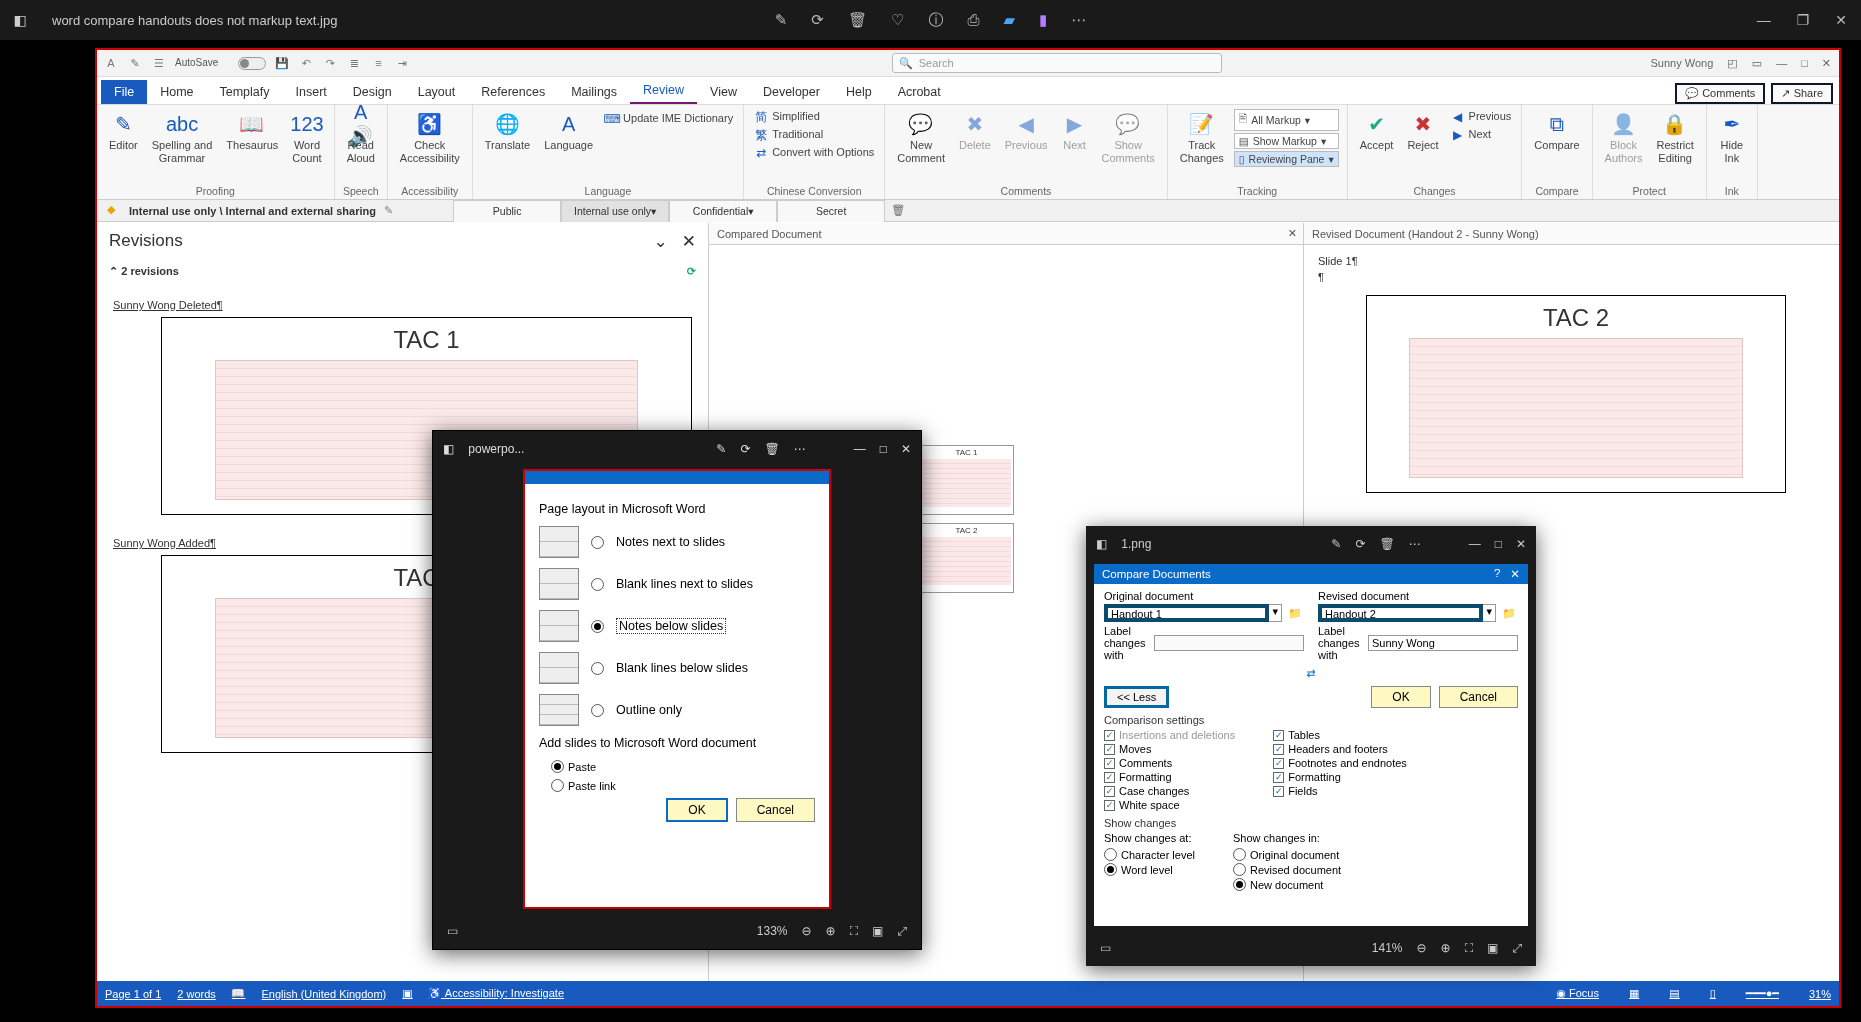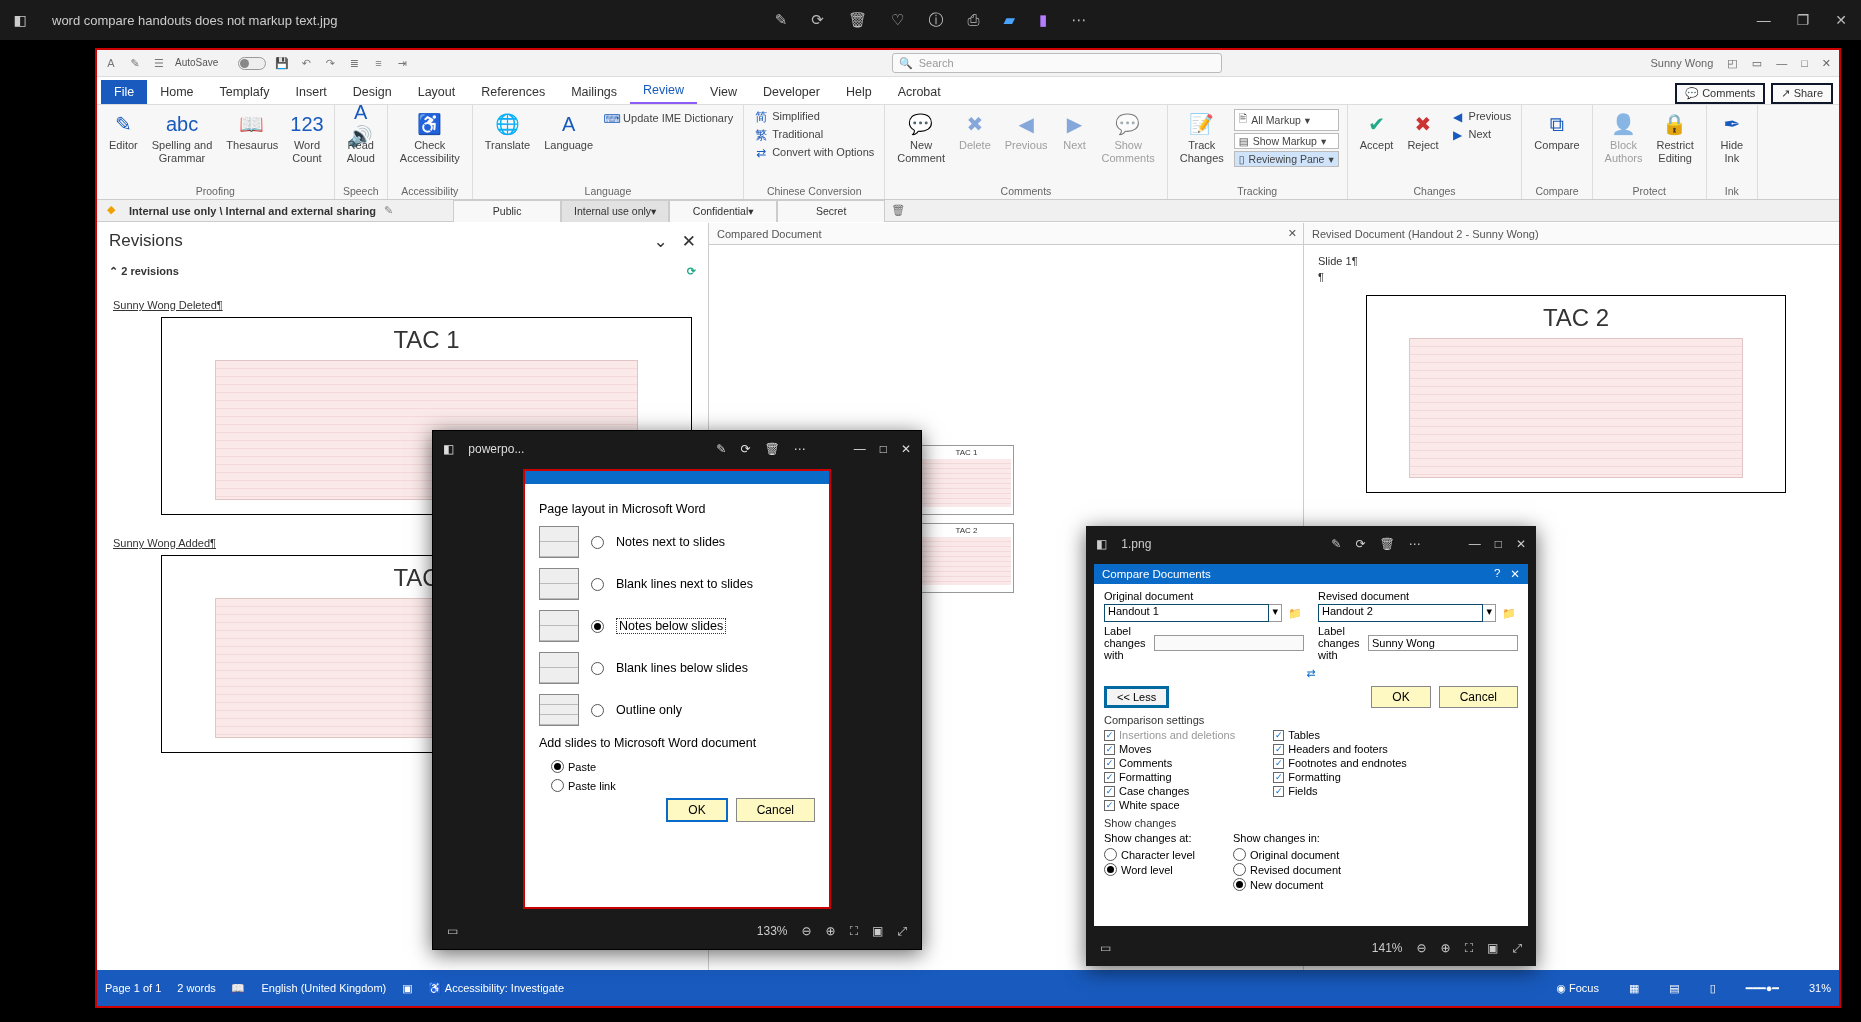--- a/index.html
+++ b/index.html
@@ -20,21 +20,21 @@
 .autosave{display:flex;align-items:flex-start;gap:20px;font-size:10px;}
 .toggle{width:28px;height:13px;border:1px solid #999;border-radius:7px;position:relative;background:#eee;}
 .toggle::after{content:"";position:absolute;left:1px;top:1px;width:9px;height:9px;border-radius:50%;background:#888;}
 .doc-title{position:absolute;left:50%;transform:translateX(-50%);font-size:12px;color:#555;}
 .search-box{position:absolute;left:795px;width:330px;height:20px;border:1px solid #bbb;border-radius:3px;background:#fafafa;display:flex;align-items:center;padding:0 6px;gap:6px;color:#888;}
 .tb-right{margin-left:auto;display:flex;align-items:center;gap:14px;padding-right:8px;color:#666;}
 
 .ribbon-tabs{height:28px;background:#fff;display:flex;align-items:flex-end;font-size:12.5px;color:#333;padding-left:4px;gap:0;border-bottom:1px solid #ddd;}
 .ribbon-tabs .tab{padding:5px 13px;cursor:pointer;}
 .ribbon-tabs .tab.file{background:#185abd;color:#fff;}
-.ribbon-tabs .tab.active{border-bottom:2px solid #8b5cf6;color:#185abd;}
+.ribbon-tabs .tab.active{border-bottom:2px solid #701a75;color:#185abd;}
 .ribbon-tabs .tb-far{margin-left:auto;display:flex;gap:6px;padding-right:6px;}
 .ribbon-tabs .tb-far .btn{border:2px solid #0f172a;padding:2px 8px;font-size:11px;background:#fafafa;}
 
 .ribbon{height:95px;background:#f7f7f7;display:flex;border-bottom:1px solid #ccc;font-size:11px;color:#444;}
 .rgroup{border-right:1px solid #ddd;padding:4px 8px 0;display:flex;flex-direction:column;height:100%;}
 .rgroup .rrow{display:flex;gap:6px;flex:1;align-items:flex-start;}
 .rgroup .rlabel{text-align:center;font-size:10.5px;color:#666;padding:2px 0;}
 .rbtn{display:flex;flex-direction:column;align-items:center;gap:2px;padding:2px 4px;cursor:pointer;text-align:center;line-height:1.2;}
 .rbtn .ic{width:26px;height:26px;display:flex;align-items:center;justify-content:center;font-size:20px;color:#185abd;}
 .rbtn.small{flex-direction:row;gap:4px;font-size:11px;padding:1px 2px;}
@@ -62,21 +62,21 @@
 .tablepink{width:80%;height:140px;margin:0 auto;background:repeating-linear-gradient(#fbe9e9,#fbe9e9 7px,#f3d9d9 7px,#f3d9d9 8px);border:1px solid #e0c5c5;}
 .centercol{flex:1;display:flex;flex-direction:column;border-right:1px solid #ccc;}
 .dochead{height:22px;border-bottom:1px solid #ccc;display:flex;align-items:center;padding:0 8px;font-size:11px;color:#555;background:#fafafa;position:relative;}
 .dochead .x{position:absolute;right:6px;cursor:pointer;}
 .docbody{flex:1;background:#fff;position:relative;overflow:hidden;}
 .rightcol{width:535px;display:flex;flex-direction:column;}
 .rightbody{flex:1;background:#fff;padding:10px 14px;overflow:auto;}
 .slidemark{font-size:11px;margin-bottom:4px;}
 .slidebox2{border:1px solid #000;margin:12px 0 0 48px;padding:8px 0 14px;text-align:center;}
 
-.statusbar{position:absolute;left:0;right:0;bottom:0;height:36px;background:#185abd;color:#fff;display:flex;align-items:center;font-size:11px;padding:0 8px;gap:16px;}
+.statusbar{position:absolute;left:0;right:0;bottom:0;height:25px;background:#185abd;color:#fff;display:flex;align-items:center;font-size:11px;padding:0 8px;gap:16px;text-decoration:underline;}
 .statusbar .sr{margin-left:auto;display:flex;gap:30px;align-items:center;}
 
 .ppwin{position:absolute;left:432px;top:430px;width:490px;height:520px;background:#1a1a1a;border:1px solid #000;box-shadow:0 4px 20px rgba(0,0,0,.6);color:#ddd;}
 .ppwin .pptb{height:36px;display:flex;align-items:center;padding:0 10px;gap:14px;font-size:12px;}
 .ppwin .pptb .grow{flex:1;}
 .ppwin .ppbody{position:absolute;top:38px;left:90px;right:90px;bottom:40px;background:#fff;border:2px solid #c00;overflow:hidden;}
 .dlgblue{height:13px;background:#0a6ac8;}
 .dlginner{padding:10px 14px;color:#000;font-size:12.5px;}
 .dlginner .sec{margin:8px 0 10px;font-size:12.5px;}
 .optrow{display:flex;align-items:center;gap:12px;margin:10px 0;}
@@ -94,21 +94,21 @@
 .cmpwin .pptb{height:36px;display:flex;align-items:center;padding:0 10px;gap:14px;font-size:12px;color:#ccc;}
 .cmpwin .pptb .grow{flex:1;}
 .cmpbody{position:absolute;top:38px;left:8px;right:8px;bottom:40px;background:#fff;overflow:hidden;}
 .cmphdr{height:20px;background:#0a6ac8;color:#fff;font-size:11.5px;display:flex;align-items:center;padding:0 8px;}
 .cmphdr .hx{margin-left:auto;display:flex;gap:10px;}
 .cmpinner{padding:6px 10px;font-size:11px;color:#000;}
 .cmprow{display:flex;gap:14px;}
 .cmpcol{flex:1;}
 .cmpcol label{display:block;margin-bottom:2px;}
 .cmpsel{width:100%;display:flex;}
-.cmpsel select,.cmpsel .selbox{flex:1;border:1px solid #0c4a6e;height:18px;font-size:11px;padding:0 3px;background:#fff;}
+.cmpsel select,.cmpsel .selbox{flex:1;border:4px solid #0c4a6e;height:18px;font-size:11px;padding:0 3px;background:#fff;}
 .fold{width:18px;height:18px;margin-left:4px;color:#d9a300;display:flex;align-items:center;justify-content:center;}
 .lblin{display:flex;align-items:center;gap:4px;margin-top:3px;}
 .lblin input{flex:1;border:1px solid #999;height:16px;font-size:11px;padding:0 3px;}
 .lessbtn{border:3px solid #0369a1;padding:2px 10px;font-size:11px;background:#f4f4f4;}
 .cmpbtns{display:flex;gap:8px;justify-content:flex-end;}
 .cmpsect{font-size:11px;margin:6px 0 3px;color:#333;}
 .chkgrid{display:flex;gap:38px;}
 .chkcol{display:flex;flex-direction:column;gap:2px;}
 .chk{display:flex;align-items:center;gap:4px;font-size:11px;}
 .chk .box{width:11px;height:11px;border:1px solid #666;display:flex;align-items:center;justify-content:center;font-size:9px;color:#0a6ac8;}

